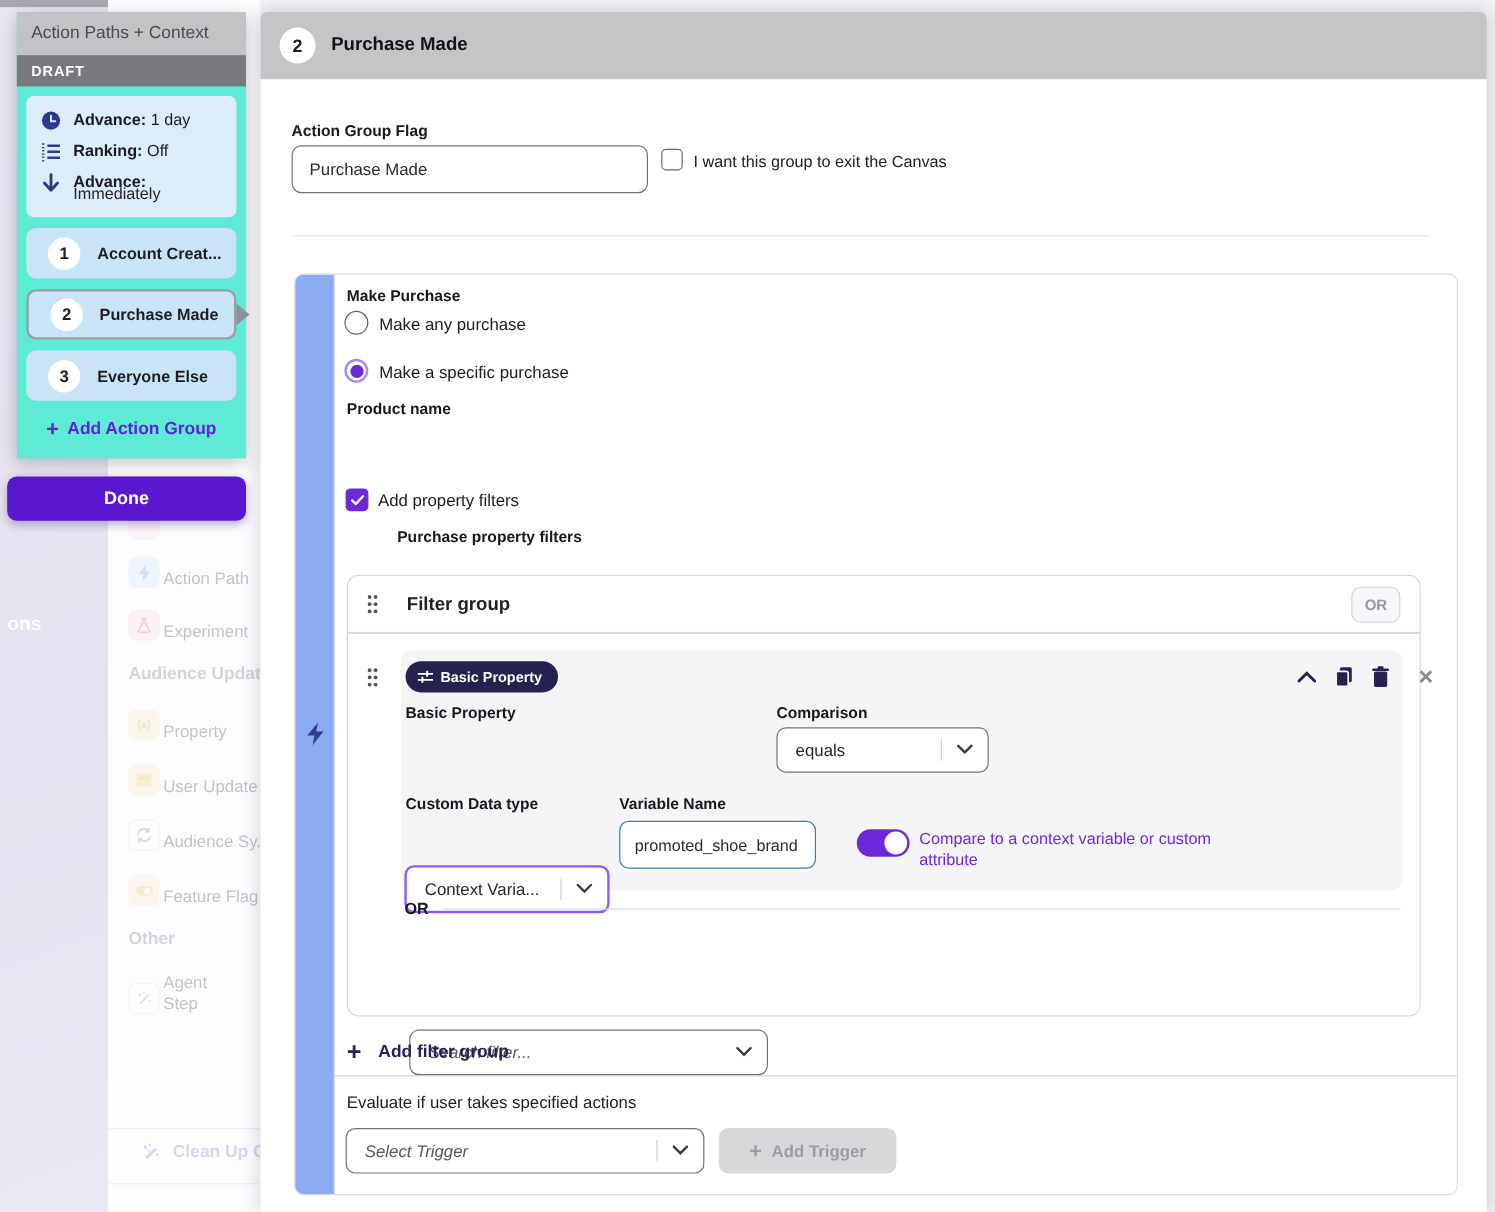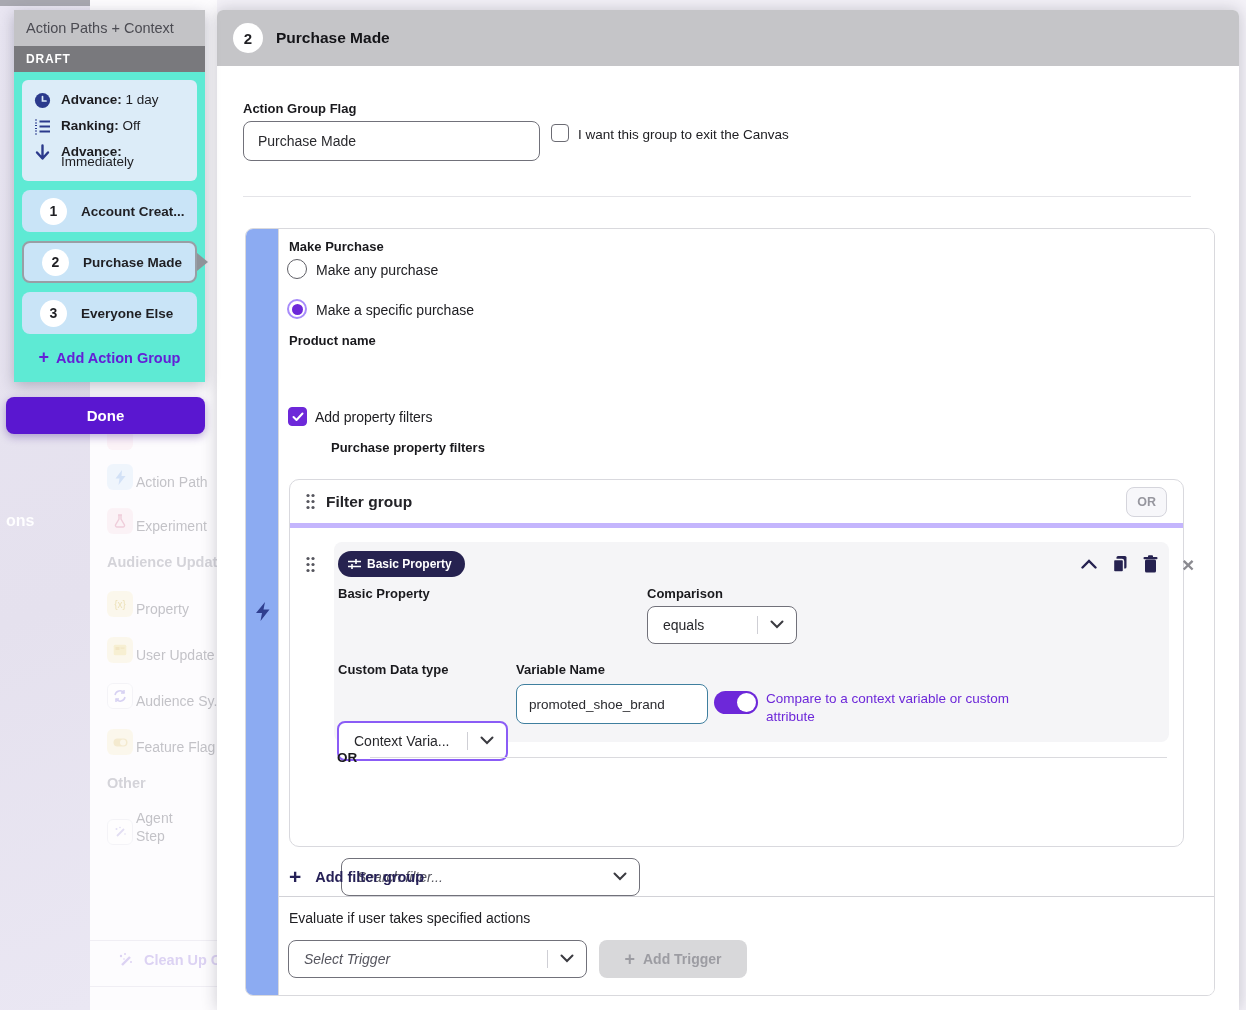--- a/index.html
+++ b/index.html
@@ -88,21 +88,21 @@
   .sel { border:1px solid #71717a; border-radius:8px; background:#fff; display:flex; align-items:center;
     padding:0 46px 0 15px; font-size:14px; color:#28282c; position:relative; cursor:pointer; }
   .sel::before { content:""; position:absolute; right:38px; top:9px; bottom:9px; width:1px; background:#cfcfd5; }
   .sel .chev { position:absolute; right:12px; top:50%; margin-top:-5px; }
   .sel.nodiv::before { display:none; }
   .sel.placeholder { font-style:italic; color:#55555e; }
   .sel.focus-purple { border:2px solid #8b5cf6; }
 
   .filter-card { position:absolute; left:10px; top:250px; width:895px; height:368px;
     border:1px solid #d9d9de; border-radius:10px; background:#fff; }
-  .fc-header { height:48px; border-bottom:5px solid #c4b5fd; display:flex; align-items:center; padding:0 16px; gap:11px; }
+  .fc-header { height:48px; border-bottom:1px solid #c4b5fd; display:flex; align-items:center; padding:0 16px; gap:24px; }
   .fc-title { font-weight:bold; font-size:15.5px; color:#232327; }
   .or-badge { margin-left:auto; border:1px solid #d5d5dc; background:#f7f7fa; border-radius:8px;
     padding:7px 10px; font-weight:bold; font-size:12.5px; color:#97979f; cursor:pointer; }
   .fc-body { position:relative; height:319px; }
   .cond-card { position:absolute; left:44px; top:14px; width:835px; height:200px; background:#f5f5f7; border-radius:8px; }
   .pill { position:absolute; left:48px; top:23px; height:26px; background:#262250; border-radius:13px;
     display:flex; align-items:center; gap:6px; padding:0 13px 0 10px; color:#fff; font-weight:bold; font-size:12px; }
   .cond-icons { position:absolute; right:25px; top:27px; display:flex; gap:15px; align-items:center; }
   .cond-icons svg { cursor:pointer; }
   .or-line { position:absolute; left:80px; right:16px; top:229px; height:1px; background:#dadade; }
@@ -353,38 +353,38 @@
             <svg width="15" height="18" viewBox="0 0 15 18">
                 <rect x="2" y="4.5" width="11" height="13" rx="1.5" fill="#262250"></rect>
                 <rect x="0.5" y="2" width="14" height="2.2" rx="1" fill="#262250"></rect>
                 <rect x="5" y="0.3" width="5" height="2.4" rx="1" fill="#262250"></rect>
               </svg>
           </div>
 
           <div class="abs field-label" style="left:48px; top:58px;">Basic Property</div>
 
           <div class="abs field-label" style="left:357px; top:58px;">Comparison</div>
-          <div class="abs sel" style="left:357px; top:78px; width:150px; height:38px;text-align:center;">
+          <div class="abs sel" style="left:357px; top:78px; width:177px; height:38px;text-align:center;">
             <span>equals</span>
             <svg class="chev" width="14" height="9" viewBox="0 0 14 9">
                 <path d="M1.5 1.5 L7 7 L12.5 1.5" fill="none" stroke="#3a3a40" stroke-width="2" stroke-linecap="round"></path>
               </svg>
           </div>
 
           <div class="abs field-label" style="left:48px; top:134px;">Custom Data type</div>
           <div class="abs field-label" style="left:226px; top:134px;">Variable Name</div>
 
           <div class="abs sel focus-purple" style="left:47px; top:155px; width:171px; height:40px; padding-right:40px;">
             <span style="white-space:nowrap; overflow:hidden;">Context Varia...</span>
             <svg class="chev" width="14" height="9" viewBox="0 0 14 9">
                 <path d="M1.5 1.5 L7 7 L12.5 1.5" fill="none" stroke="#3a3a40" stroke-width="2" stroke-linecap="round"></path>
               </svg>
           </div>
 
-          <input class="abs var-input" type="text" style="left: 226px; top: 156px; width: 192px; height: 40px;" value="promoted_shoe_brand">
+          <input class="abs var-input" type="text" style="left: 226px; top: 156px; width: 164px; height: 40px;" value="promoted_shoe_brand">
 
           <div class="toggle" style="left:424px; top:163px;">
               <span class="knob"></span>
             </div>
           <div class="toggle-label" style="left:476px; top:162px; width:290px;">Compare to a context variable or custom attribute</div>
 
           <div class="abs field-label" style="left:47px; top:222px; font-size:13.5px;">OR</div>
           <div class="or-line"></div>
 
           <div class="abs sel nodiv placeholder" style="left:51px; top:252px; width:299px; height:38px;">

